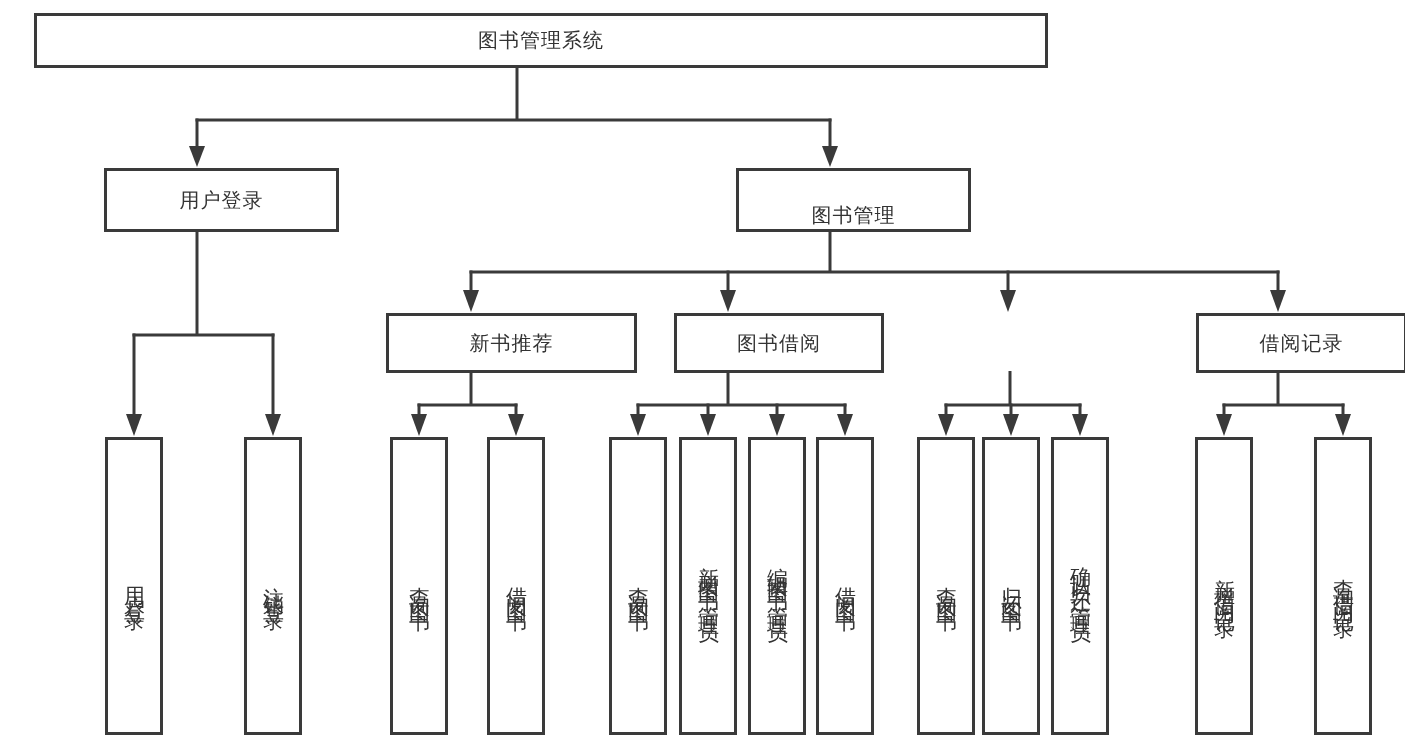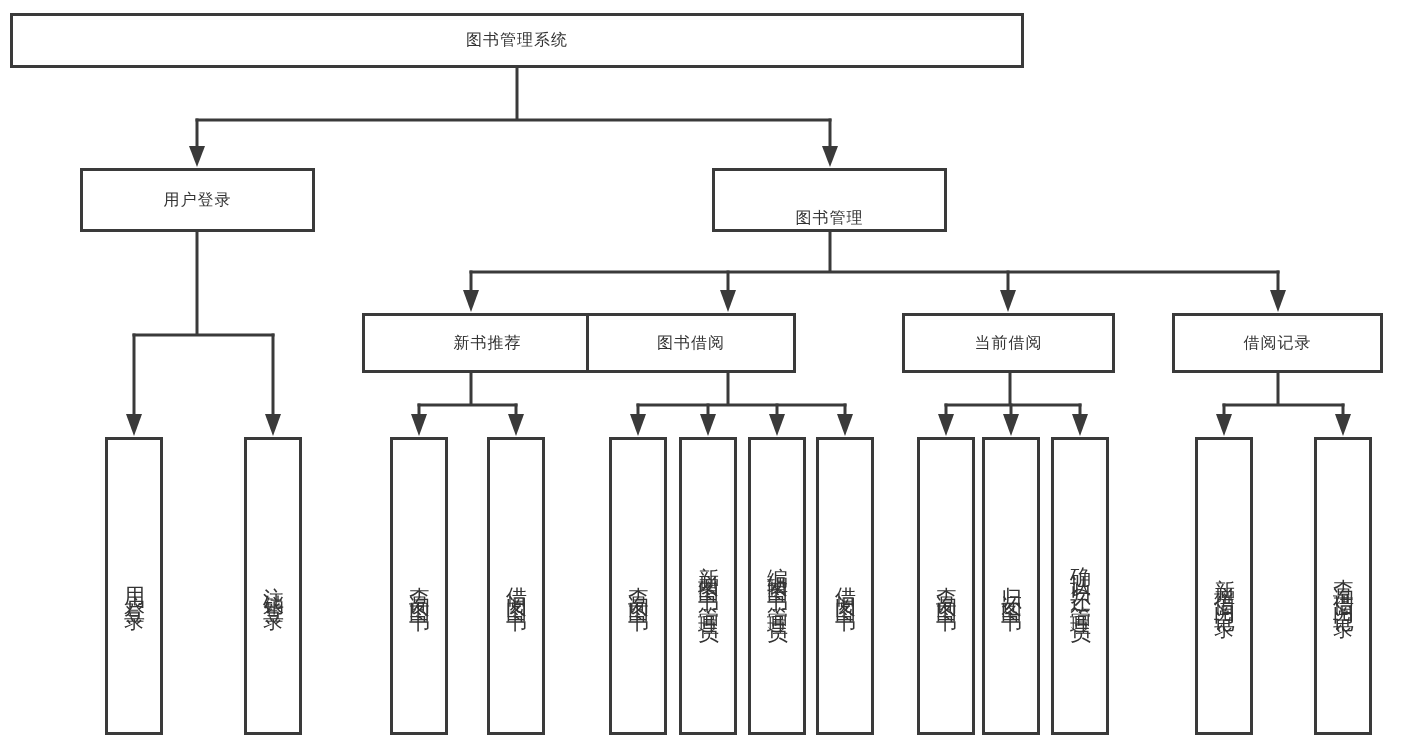--- a/index.html
+++ b/index.html
@@ -32,21 +32,21 @@
   .box {
     position: absolute;
     box-sizing: border-box;
     border: 3px solid var(--line);
     background: var(--background);
     display: flex;
     align-items: center;
     justify-content: center;
     color: var(--text);
   }
-  .hbox { font-size: 16px; letter-spacing: 1px; }
+  .hbox { font-size: 20px; letter-spacing: 1px; margin-left: 24px; }
   .vbox .vlabel {
     writing-mode: vertical-rl;
     text-orientation: mixed;
     font-size: 21px;
     letter-spacing: 8px;
     line-height: 1.1;
     color: var(--text);
     white-space: nowrap;
   }
   .watermark {
@@ -134,25 +134,22 @@
   <div class="box hbox" style="left:80px;top:168px;width:235px;height:64px;">
     <span>用户登录</span>
   </div>
   <div class="box hbox" style="left:712px;top:168px;width:235px;height:64px;align-items:flex-end;">
     <span>图书管理</span>
   </div>
 
   <div class="box hbox" style="left:362px;top:313px;width:251px;height:60px;">
     <span>新书推荐</span>
   </div>
-  <div class="box hbox" style="left:586px;top:313px;width:210px;height:60px;">
+  <div class="box hbox" style="left:650px;top:313px;width:210px;height:60px;">
     <span>图书借阅</span>
-  </div>
-  <div class="box hbox" style="left:902px;top:313px;width:213px;height:60px;">
-    <span>当前借阅</span>
   </div>
   <div class="box hbox" style="left:1172px;top:313px;width:211px;height:60px;">
     <span>借阅记录</span>
   </div>
 
   <div class="box vbox" style="left:105px;top:437px;width:58px;height:298px;">
     <span class="vlabel">用户登录</span>
   </div>
   <div class="box vbox" style="left:244px;top:437px;width:58px;height:298px;">
     <span class="vlabel">注销登录</span>

